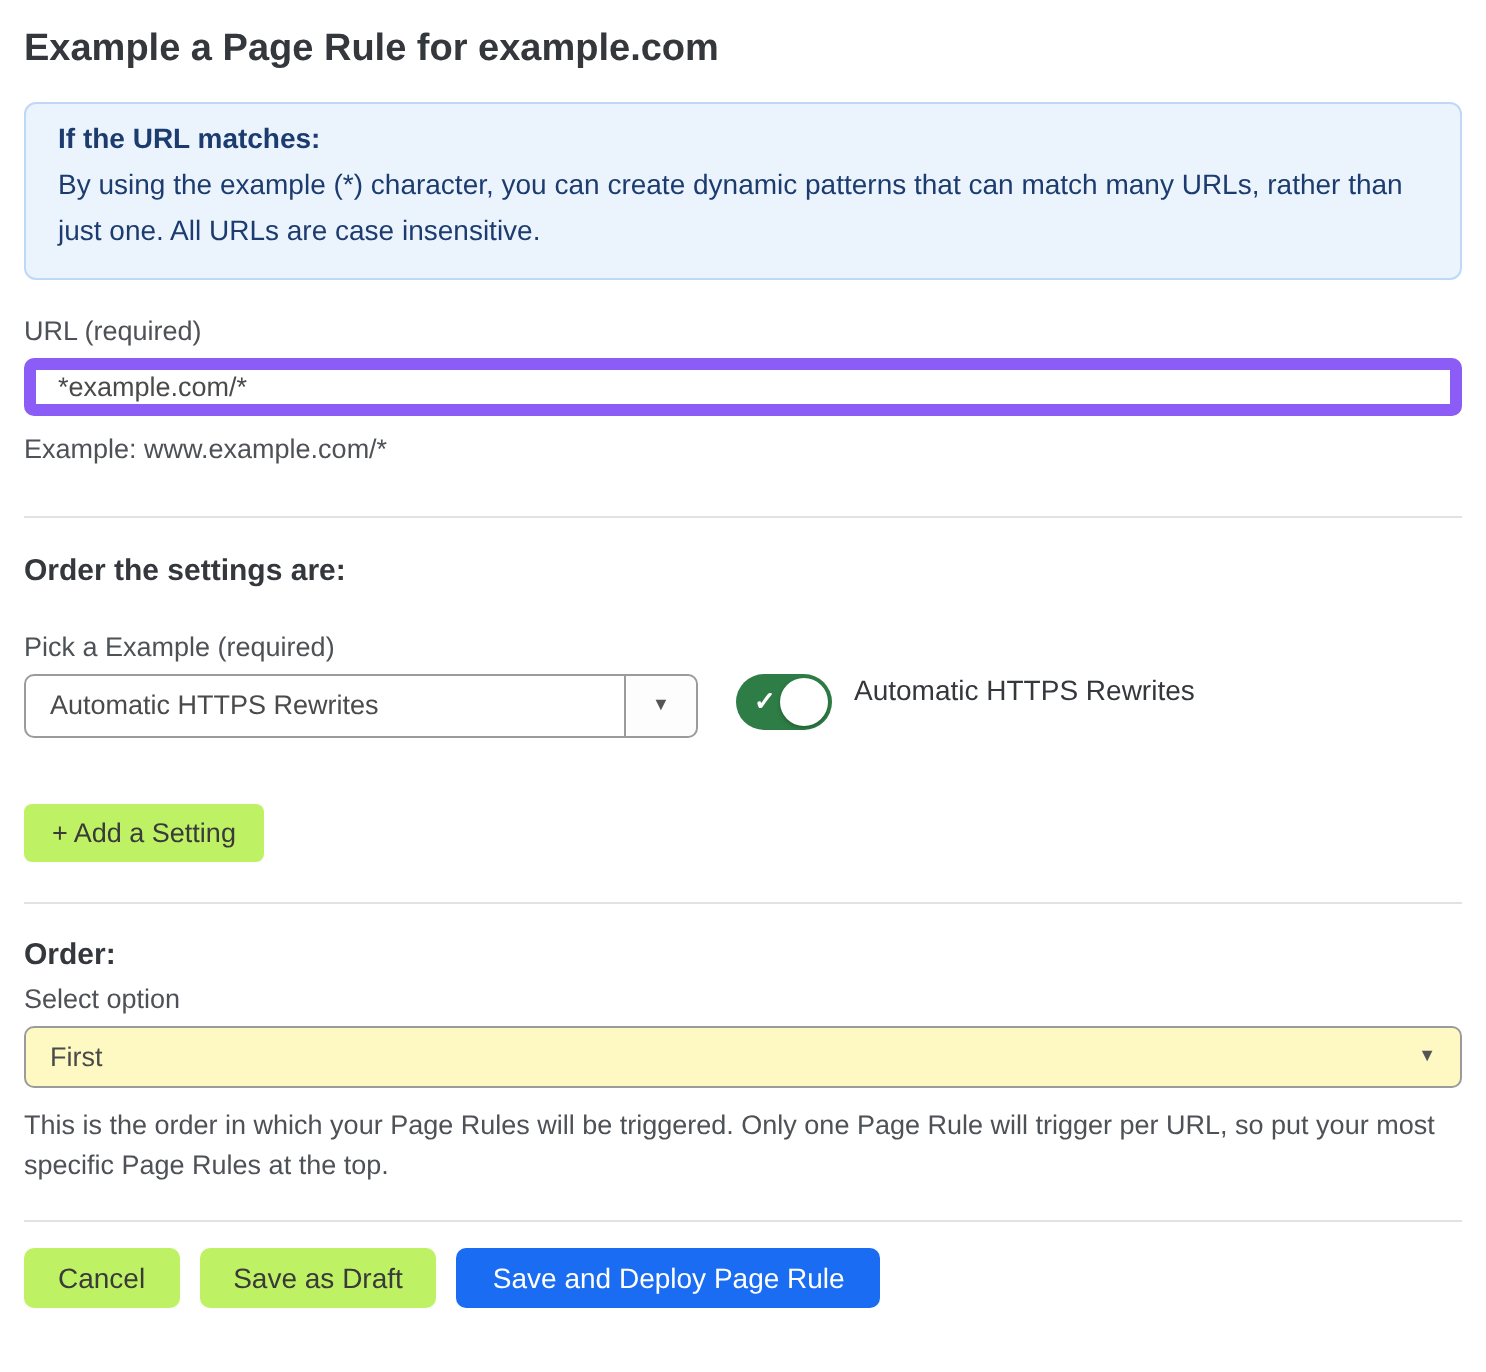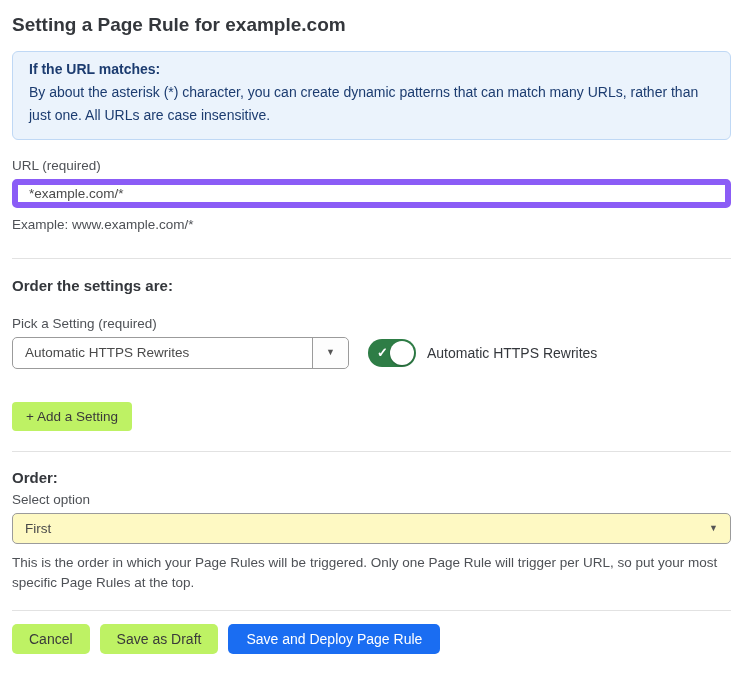--- a/index.html
+++ b/index.html
@@ -70,21 +70,21 @@
   }
   .section-heading {
     margin-top: 18px;
     font-size: 15px;
     font-weight: 700;
     color: #34373c;
   }
   .setting-row {
     margin-top: 6px;
     display: flex;
-    align-items: center;
+    align-items: flex-start;
   }
   .combobox {
     width: 337px;
     height: 32px;
     border: 1px solid #9b9b9b;
     border-radius: 5px;
     background: #fff;
     display: flex;
     align-items: stretch;
     justify-content: space-between;
@@ -200,36 +200,36 @@
     font-size: 14px;
     color: #ffffff;
     cursor: pointer;
   }
 </style>
 </head>
 <body>
 
 <div class="container">
 
-  <h1 class="page-title">Setting a Page Rule for example.com</h1>
+  <h1 class="page-title">Example a Page Rule for example.com</h1>
 
   <div class="info-box">
     <div class="info-heading">If the URL matches:</div>
-    <div class="info-body">By about the asterisk (*) character, you can create dynamic patterns that can match many URLs, rather than just one. All URLs are case insensitive.</div>
+    <div class="info-body">By using the example (*) character, you can create dynamic patterns that can match many URLs, rather than just one. All URLs are case insensitive.</div>
   </div>
 
   <div class="field-label">URL (required)</div>
   <input class="text-input" type="text" value="*example.com/*" style="">
   <div class="helper-text">Example: www.example.com/*</div>
 
   <hr class="divider">
 
   <h2 class="section-heading">Order the settings are:</h2>
 
-  <div class="field-label" style="margin-top:22px;">Pick a Setting (required)</div>
+  <div class="field-label" style="margin-top:22px;">Pick a Example (required)</div>
 
   <div class="setting-row">
     <div class="combobox">
       <span class="combobox-value">Automatic HTTPS Rewrites</span>
       <span class="combobox-arrow-btn">
         <span class="arrow-glyph">▼</span>
       </span>
     </div>
     <div class="toggle" role="switch" aria-checked="true">
       <span class="toggle-check">✓</span>

